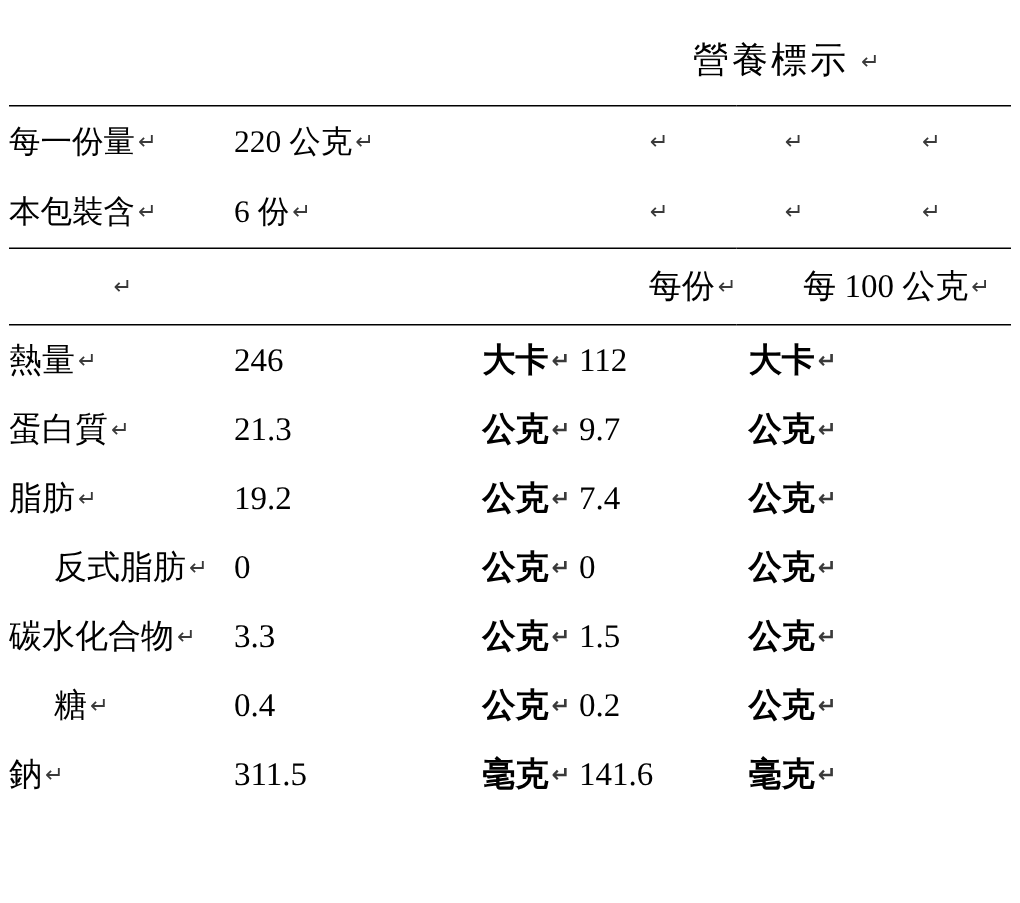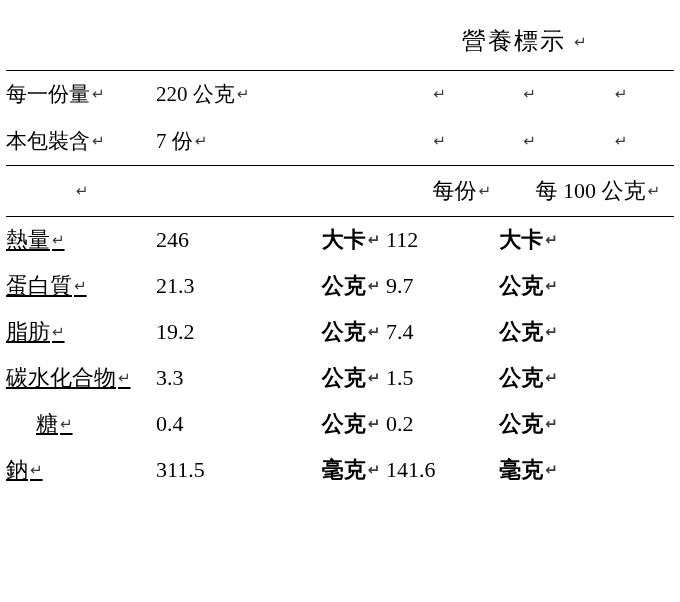--- a/index.html
+++ b/index.html
@@ -56,21 +56,20 @@
     height: 50px;
     font-size: 22px;
   }
   .data-row td {
     height: 46px;
     font-size: 22px;
   }
   .c-label {
     padding-left: 6px;
     white-space: nowrap;
-    text-decoration: underline;
   }
   .c-label.indent {
     padding-left: 30px;
   }
   .c-val {
     text-align: left;
     white-space: nowrap;
     padding-right: 4px;
   }
   .c-unit {
@@ -144,21 +143,21 @@
         <td class="frame-right pilcrow-cell">
           <span class="pilcrow">↵</span>
         </td>
       </tr>
 
       <tr class="serving-row rule">
         <td class="frame-left serv-label">
           <span>本包裝含</span><span class="pilcrow">↵</span>
         </td>
         <td class="serv-val">
-          <span>7 份</span><span class="pilcrow">↵</span>
+          <span>6 份</span><span class="pilcrow">↵</span>
         </td>
         <td class="pilcrow-cell"></td>
         <td class="pilcrow-cell">
           <span class="pilcrow">↵</span>
         </td>
         <td class="pilcrow-cell">
           <span class="pilcrow">↵</span>
         </td>
         <td class="frame-right pilcrow-cell">
           <span class="pilcrow">↵</span>
@@ -199,20 +198,28 @@
       <tr class="data-row">
         <td class="frame-left c-label"><span>脂肪</span><span class="pilcrow">↵</span></td>
         <td class="c-val"><span>19.2</span></td>
         <td class="c-unit"><span>公克</span><span class="pilcrow">↵</span></td>
         <td class="c-val"><span>7.4</span></td>
         <td class="c-unit"><span>公克</span><span class="pilcrow">↵</span></td>
         <td class="frame-right"></td>
       </tr>
 
 
+      <tr class="data-row">
+        <td class="frame-left c-label indent"><span>反式脂肪</span><span class="pilcrow">↵</span></td>
+        <td class="c-val"><span>0</span></td>
+        <td class="c-unit"><span>公克</span><span class="pilcrow">↵</span></td>
+        <td class="c-val"><span>0</span></td>
+        <td class="c-unit"><span>公克</span><span class="pilcrow">↵</span></td>
+        <td class="frame-right"></td>
+      </tr>
 
       <tr class="data-row">
         <td class="frame-left c-label"><span>碳水化合物</span><span class="pilcrow">↵</span></td>
         <td class="c-val"><span>3.3</span></td>
         <td class="c-unit"><span>公克</span><span class="pilcrow">↵</span></td>
         <td class="c-val"><span>1.5</span></td>
         <td class="c-unit"><span>公克</span><span class="pilcrow">↵</span></td>
         <td class="frame-right"></td>
       </tr>
 

